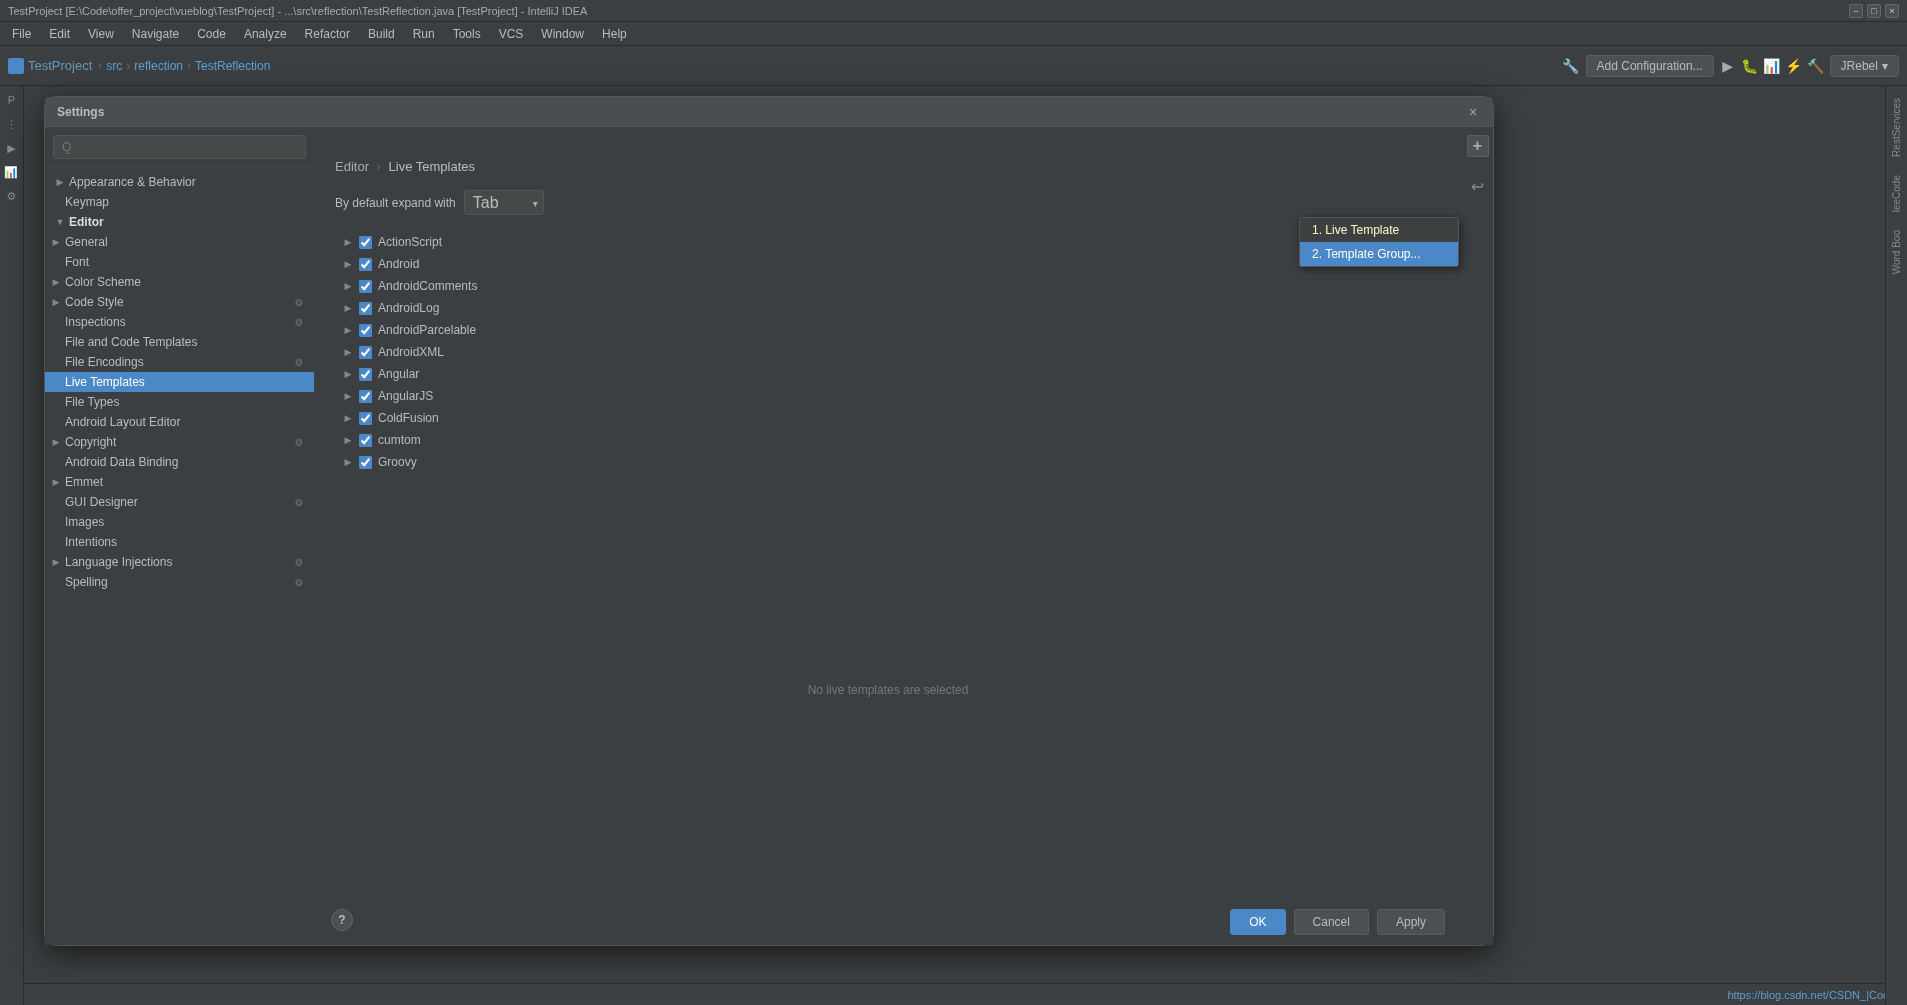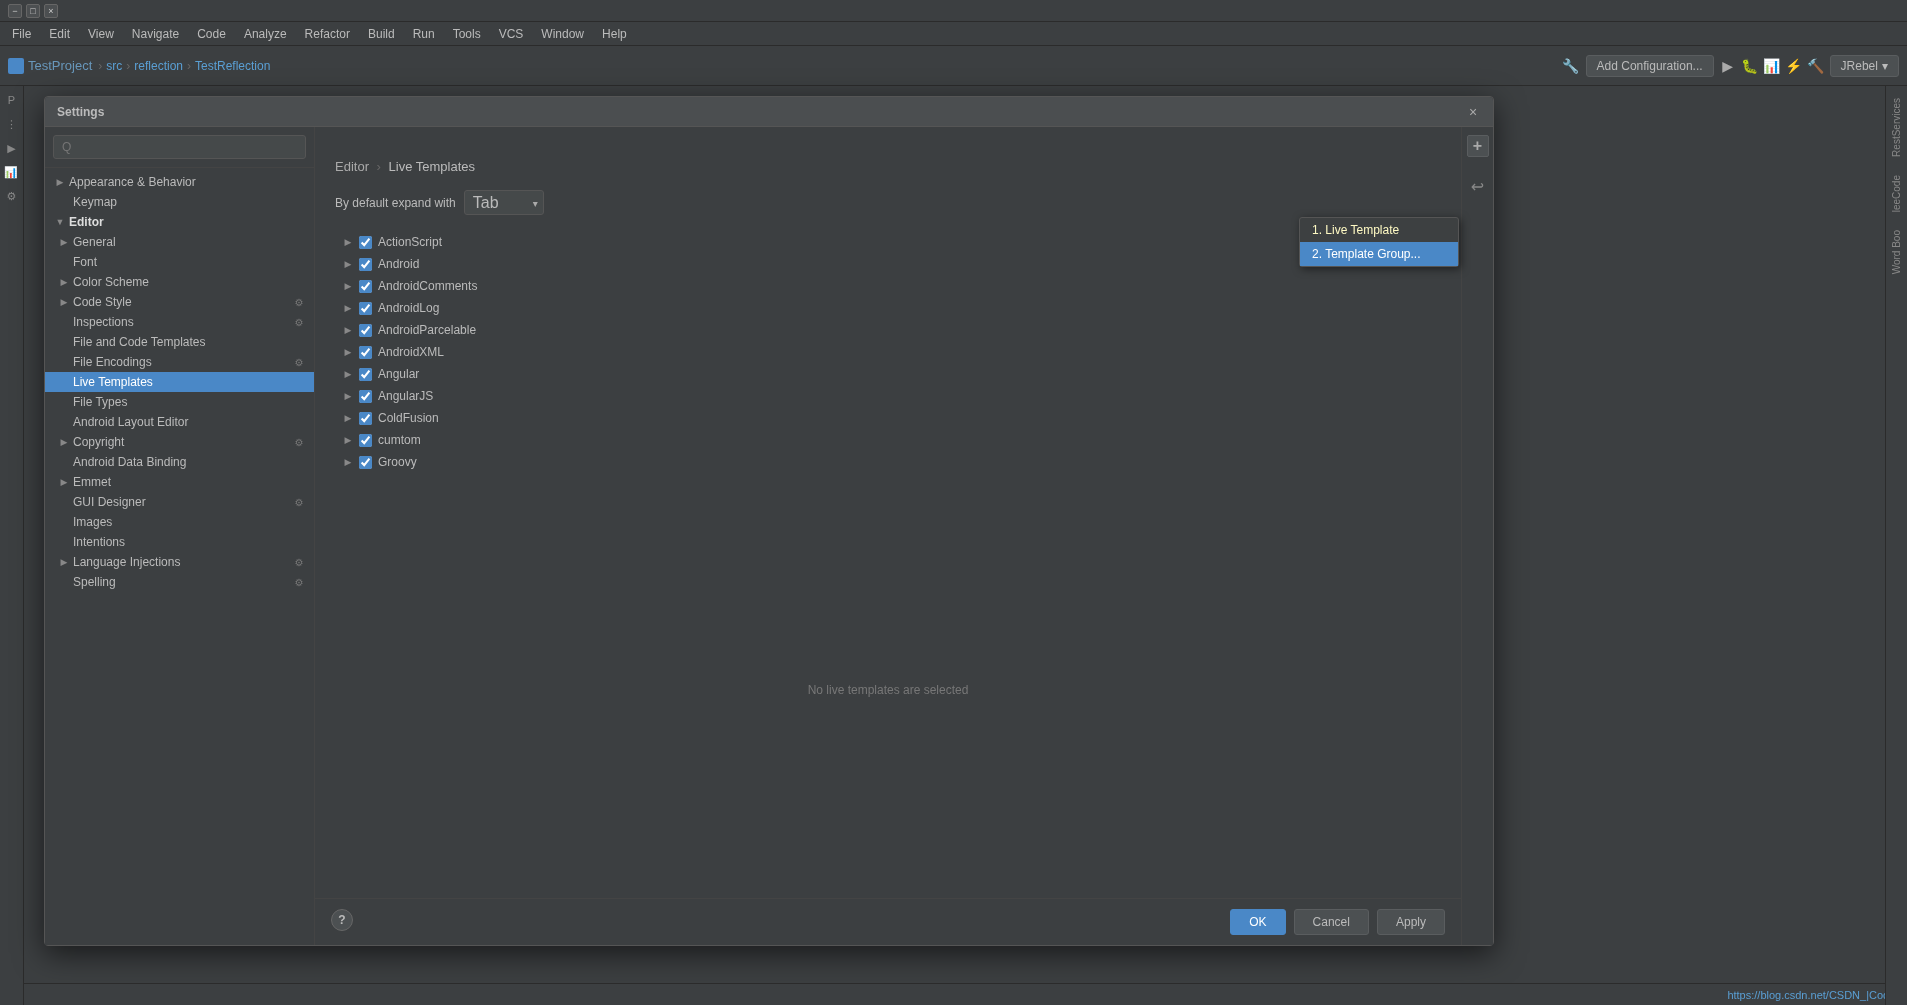--- a/index.html
+++ b/index.html
@@ -128,21 +128,21 @@
     }
 
     
     .dialog-overlay {
       position: absolute;
       top: 10px; left: 20px;
       width: 1450px;
       height: 850px;
       background: #3c3f41;
       border: 1px solid #555;
-      border-radius: 4px;
+      border-radius: 12px;
       box-shadow: 0 8px 30px rgba(0,0,0,0.6);
       display: flex;
       flex-direction: column;
     }
 
     .dialog-titlebar {
       background: #4b4e50;
       height: 30px;
       display: flex;
       align-items: center;
@@ -216,21 +216,21 @@
     .tree-item.selected {
       background: #4a88c7;
       color: #fff;
     }
     .tree-arrow {
       width: 14px; height: 14px;
       display: inline-flex; align-items: center; justify-content: center;
       font-size: 9px; color: #888;
       margin-right: 2px;
     }
-    .tree-indent-1 { padding-left: 12px; }
+    .tree-indent-1 { padding-left: 4px; }
     .tree-settings-icon {
       width: 14px; height: 14px;
       margin-left: auto;
       color: #777;
       font-size: 10px;
       display: flex; align-items: center; justify-content: center;
     }
 
     
     .settings-content {
@@ -435,20 +435,21 @@
       display: flex; align-items: center; justify-content: center;
       cursor: pointer;
       font-size: 12px;
       font-weight: bold;
     }
   </style>
 </head>
 <body>
 
 <div class="title-bar">
+  <span class="title-bar-title">TestProject [E:\Code\offer_project\vueblog\TestProject] - ...\src\reflection\TestReflection.java [TestProject] - IntelliJ IDEA</span>
   <div class="title-bar-controls">
     <div class="title-bar-btn">−</div>
     <div class="title-bar-btn">□</div>
     <div class="title-bar-btn">×</div>
   </div>
 </div>
 
 <div class="menu-bar">
   <span class="menu-item">File</span>
   <span class="menu-item">Edit</span>

